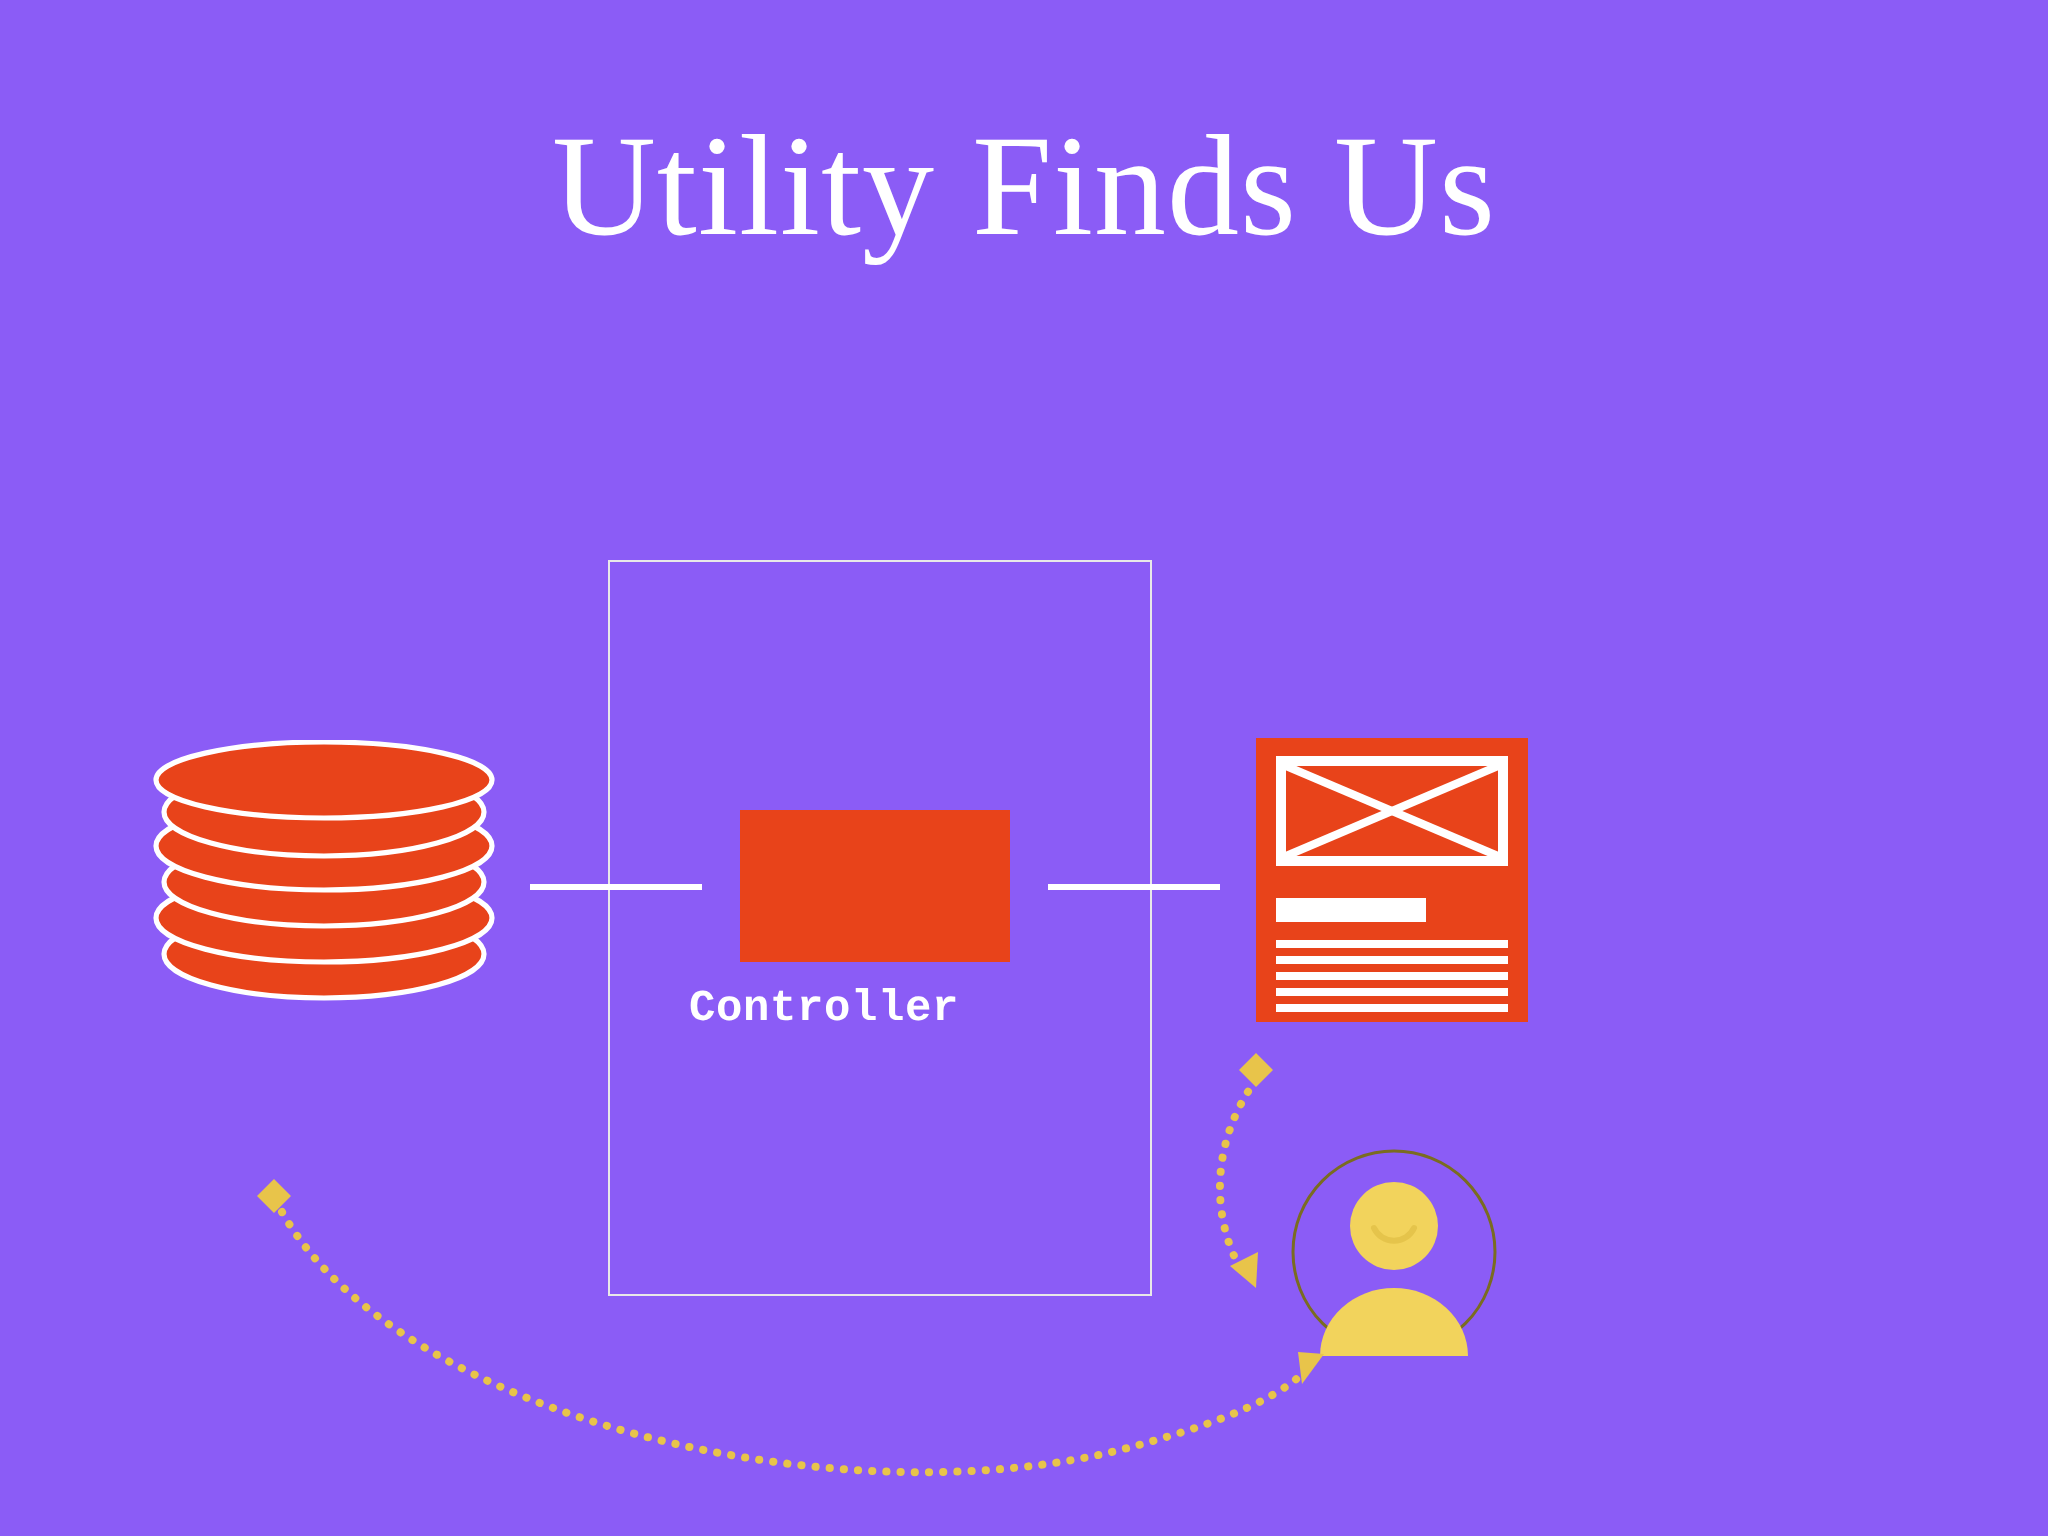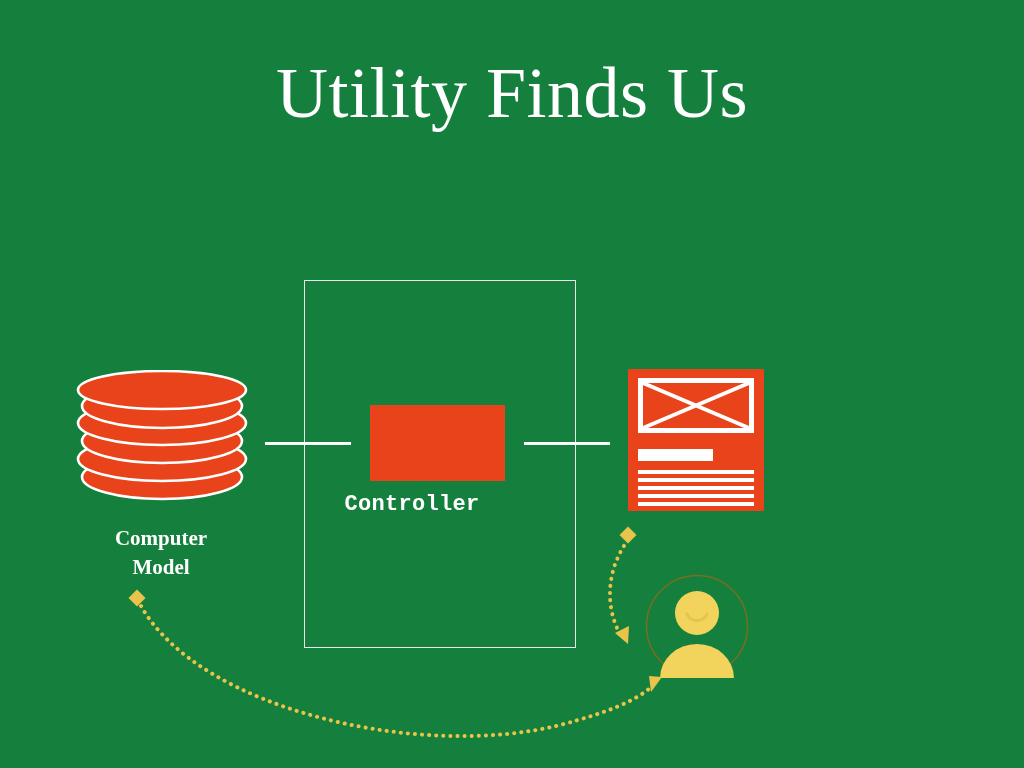--- a/index.html
+++ b/index.html
@@ -5,21 +5,21 @@
 <style>
   html, body {
     margin: 0;
     padding: 0;
     background: #000000;
   }
   #slide {
     position: relative;
     width: 1024px;
     height: 768px;
-    background: #15803d;
+    background: #8b5cf6;
     overflow: hidden;
     font-family: "Liberation Serif", "DejaVu Serif", serif;
   }
 
   
   #slide-title {
     position: absolute;
     left: 0;
     top: 56px;
     width: 1024px;
@@ -180,24 +180,20 @@
         <ellipse cx="86" cy="107" rx="80" ry="22"></ellipse>
         <ellipse cx="86" cy="89" rx="84" ry="22"></ellipse>
         <ellipse cx="86" cy="71" rx="80" ry="22"></ellipse>
         <ellipse cx="86" cy="53" rx="84" ry="22"></ellipse>
         <ellipse cx="86" cy="36" rx="80" ry="22"></ellipse>
         <ellipse cx="86" cy="20" rx="84" ry="19"></ellipse>
       </g>
     </svg>
   </div>
 
-  <div id="model-label">
-    <span>Computer</span><br>
-    <span>Model</span>
-  </div>
 
   <div id="controller-block"></div>
   <div id="controller-label">Controller</div>
 
   <div id="view-icon">
     <svg id="view-wireframe" viewBox="0 0 116 55" xmlns="http://www.w3.org/2000/svg">
       <rect x="2.5" y="2.5" width="111" height="50" fill="none" stroke="#ffffff" stroke-width="5"></rect>
       <line x1="5" y1="5" x2="111" y2="50" stroke="#ffffff" stroke-width="4"></line>
       <line x1="111" y1="5" x2="5" y2="50" stroke="#ffffff" stroke-width="4"></line>
     </svg>

